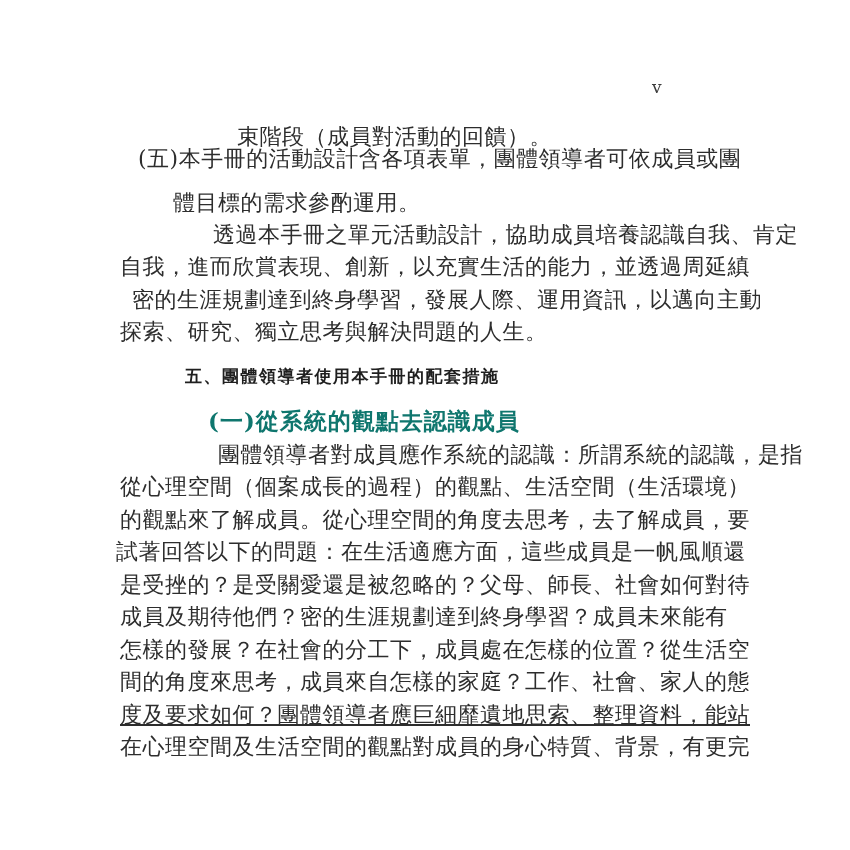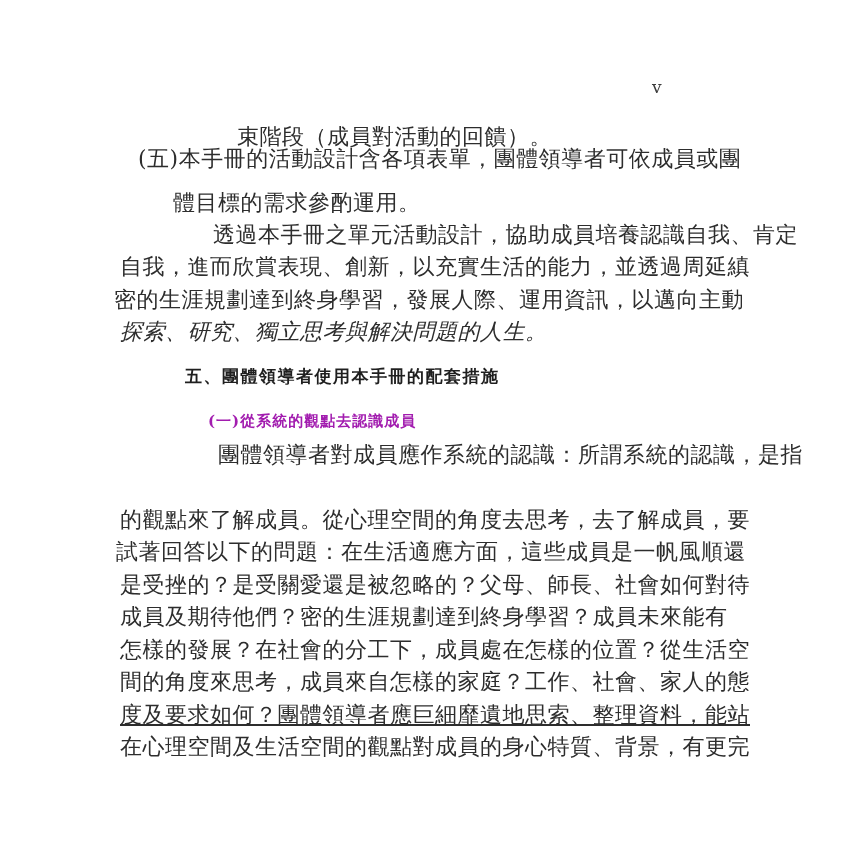--- a/index.html
+++ b/index.html
@@ -31,39 +31,39 @@
     color: #3c3c3c;
     letter-spacing: 0;
   }
   
   .l1  { left: 237px; top: 124px; }
   .l2  { left: 138px; top: 146px; }
   .l3  { left: 173px; top: 190px; }
   
   .l4  { left: 213px; top: 222px; }
   .l5  { left: 120px; top: 254px; }
-  .l6  { left: 114px; top: 287px; }
-  .l7  { left: 120px; top: 319px; font-style: italic; }
+  .l6  { left: 132px; top: 287px; }
+  .l7  { left: 120px; top: 319px; }
   
   .sec-heading {
     left: 185px; top: 361px;
     font-size: 17px;
     line-height: 30px;
     font-weight: bold;
     color: #1f1f1f;
     letter-spacing: 1.5px;
     text-align: right;
   }
   
   .sub-heading {
     left: 208px; top: 407px;
-    font-size: 15px;
+    font-size: 23px;
     line-height: 28px;
     font-weight: bold;
-    color: #a21caf;
+    color: #0f766e;
     letter-spacing: 1px;
   }
   
   .p1  { left: 218px; top: 442px; }
   .p2  { left: 120px; top: 474px; }
   .p3  { left: 120px; top: 507px; }
   .p4  { left: 116px; top: 539px; }
   .p5  { left: 120px; top: 572px; }
   .p6  { left: 120px; top: 604px; }
   .p7  { left: 120px; top: 637px; }
@@ -85,20 +85,21 @@
   <div class="txt l4">透過本手冊之單元活動設計，協助成員培養認識自我、肯定</div>
   <div class="txt l5">自我，進而欣賞表現、創新，以充實生活的能力，並透過周延縝</div>
   <div class="txt l6">密的生涯規劃達到終身學習，發展人際、運用資訊，以邁向主動</div>
   <div class="txt l7">探索、研究、獨立思考與解決問題的人生。</div>
 
   <div class="txt sec-heading">五、團體領導者使用本手冊的配套措施</div>
 
   <div class="txt sub-heading">(一)從系統的觀點去認識成員</div>
 
   <div class="txt p1">團體領導者對成員應作系統的認識：所謂系統的認識，是指</div>
+  <div class="txt p2">從心理空間（個案成長的過程）的觀點、生活空間（生活環境）</div>
   <div class="txt p3">的觀點來了解成員。從心理空間的角度去思考，去了解成員，要</div>
   <div class="txt p4">試著回答以下的問題：在生活適應方面，這些成員是一帆風順還</div>
   <div class="txt p5">是受挫的？是受關愛還是被忽略的？父母、師長、社會如何對待</div>
   <div class="txt p6">成員及期待他們？密的生涯規劃達到終身學習？成員未來能有</div>
   <div class="txt p7">怎樣的發展？在社會的分工下，成員處在怎樣的位置？從生活空</div>
   <div class="txt p8">間的角度來思考，成員來自怎樣的家庭？工作、社會、家人的態</div>
   <div class="txt p9">度及要求如何？團體領導者應巨細靡遺地思索、整理資料，能站</div>
   <div class="txt p10">在心理空間及生活空間的觀點對成員的身心特質、背景，有更完</div>
 
 </div>

